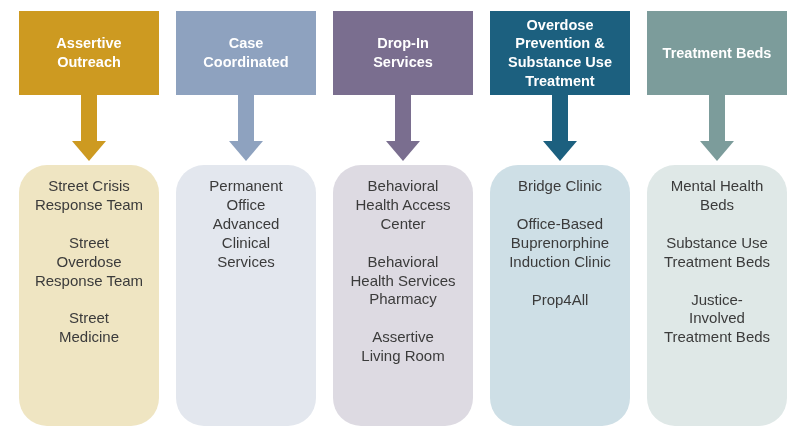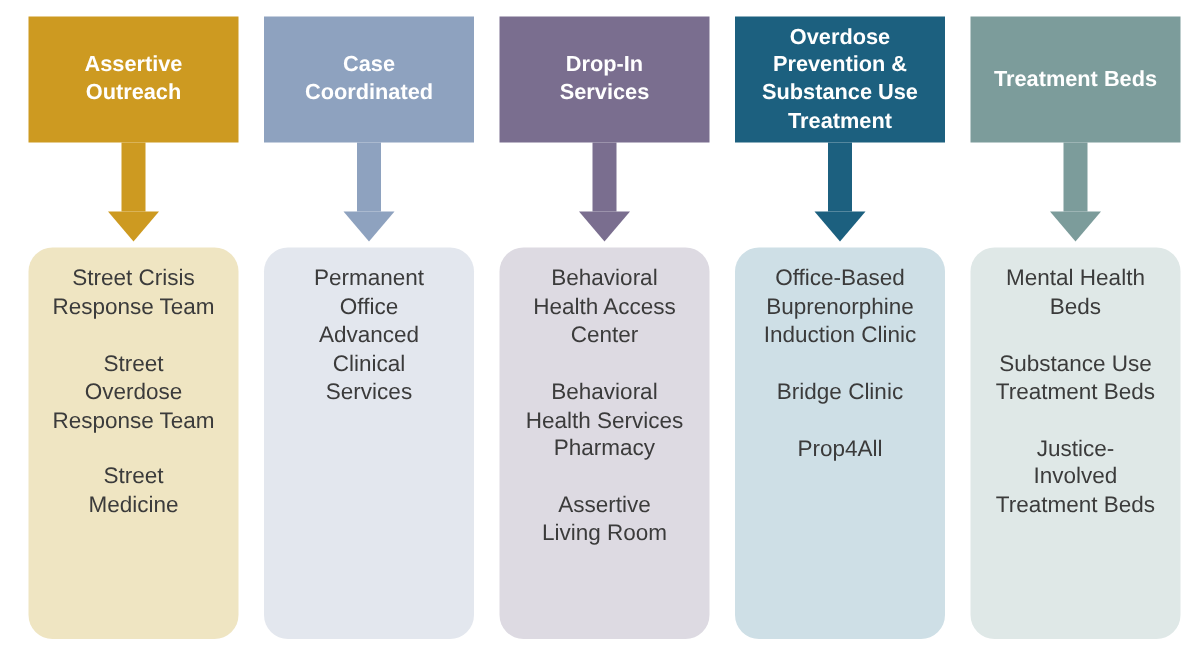--- a/index.html
+++ b/index.html
@@ -59,21 +59,21 @@
     height: 0;
     border-left: 17px solid transparent;
     border-right: 17px solid transparent;
     border-top: 20px solid var(--header-bg);
   }
   .body-box {
     width: 140px;
     height: 261px;
     margin-top: 4px;
     background: var(--body-bg);
-    border-radius: 16px;
+    border-radius: 28px;
     display: flex;
     flex-direction: column;
     align-items: center;
     padding: 12px 4px;
     box-sizing: border-box;
   }
   .body-item {
     color: #3b3b3b;
     font-size: 15px;
     line-height: 1.26;
@@ -144,24 +144,24 @@
   <div class="column" style="--header-bg: #1C607F; --body-bg: #CEDFE6;">
     <div class="header-box">Overdose
 Prevention &amp;
 Substance Use
 Treatment</div>
     <div class="arrow">
       <div class="arrow-stem"></div>
       <div class="arrow-head"></div>
     </div>
     <div class="body-box">
+      <div class="body-item">Bridge Clinic</div>
       <div class="body-item">Office-Based
 Buprenorphine
 Induction Clinic</div>
-      <div class="body-item">Bridge Clinic</div>
       <div class="body-item">Prop4All</div>
     </div>
   </div>
 
   <div class="column" style="--header-bg: #7C9C9B; --body-bg: #DFE8E7;">
     <div class="header-box">Treatment Beds</div>
     <div class="arrow">
       <div class="arrow-stem"></div>
       <div class="arrow-head"></div>
     </div>

